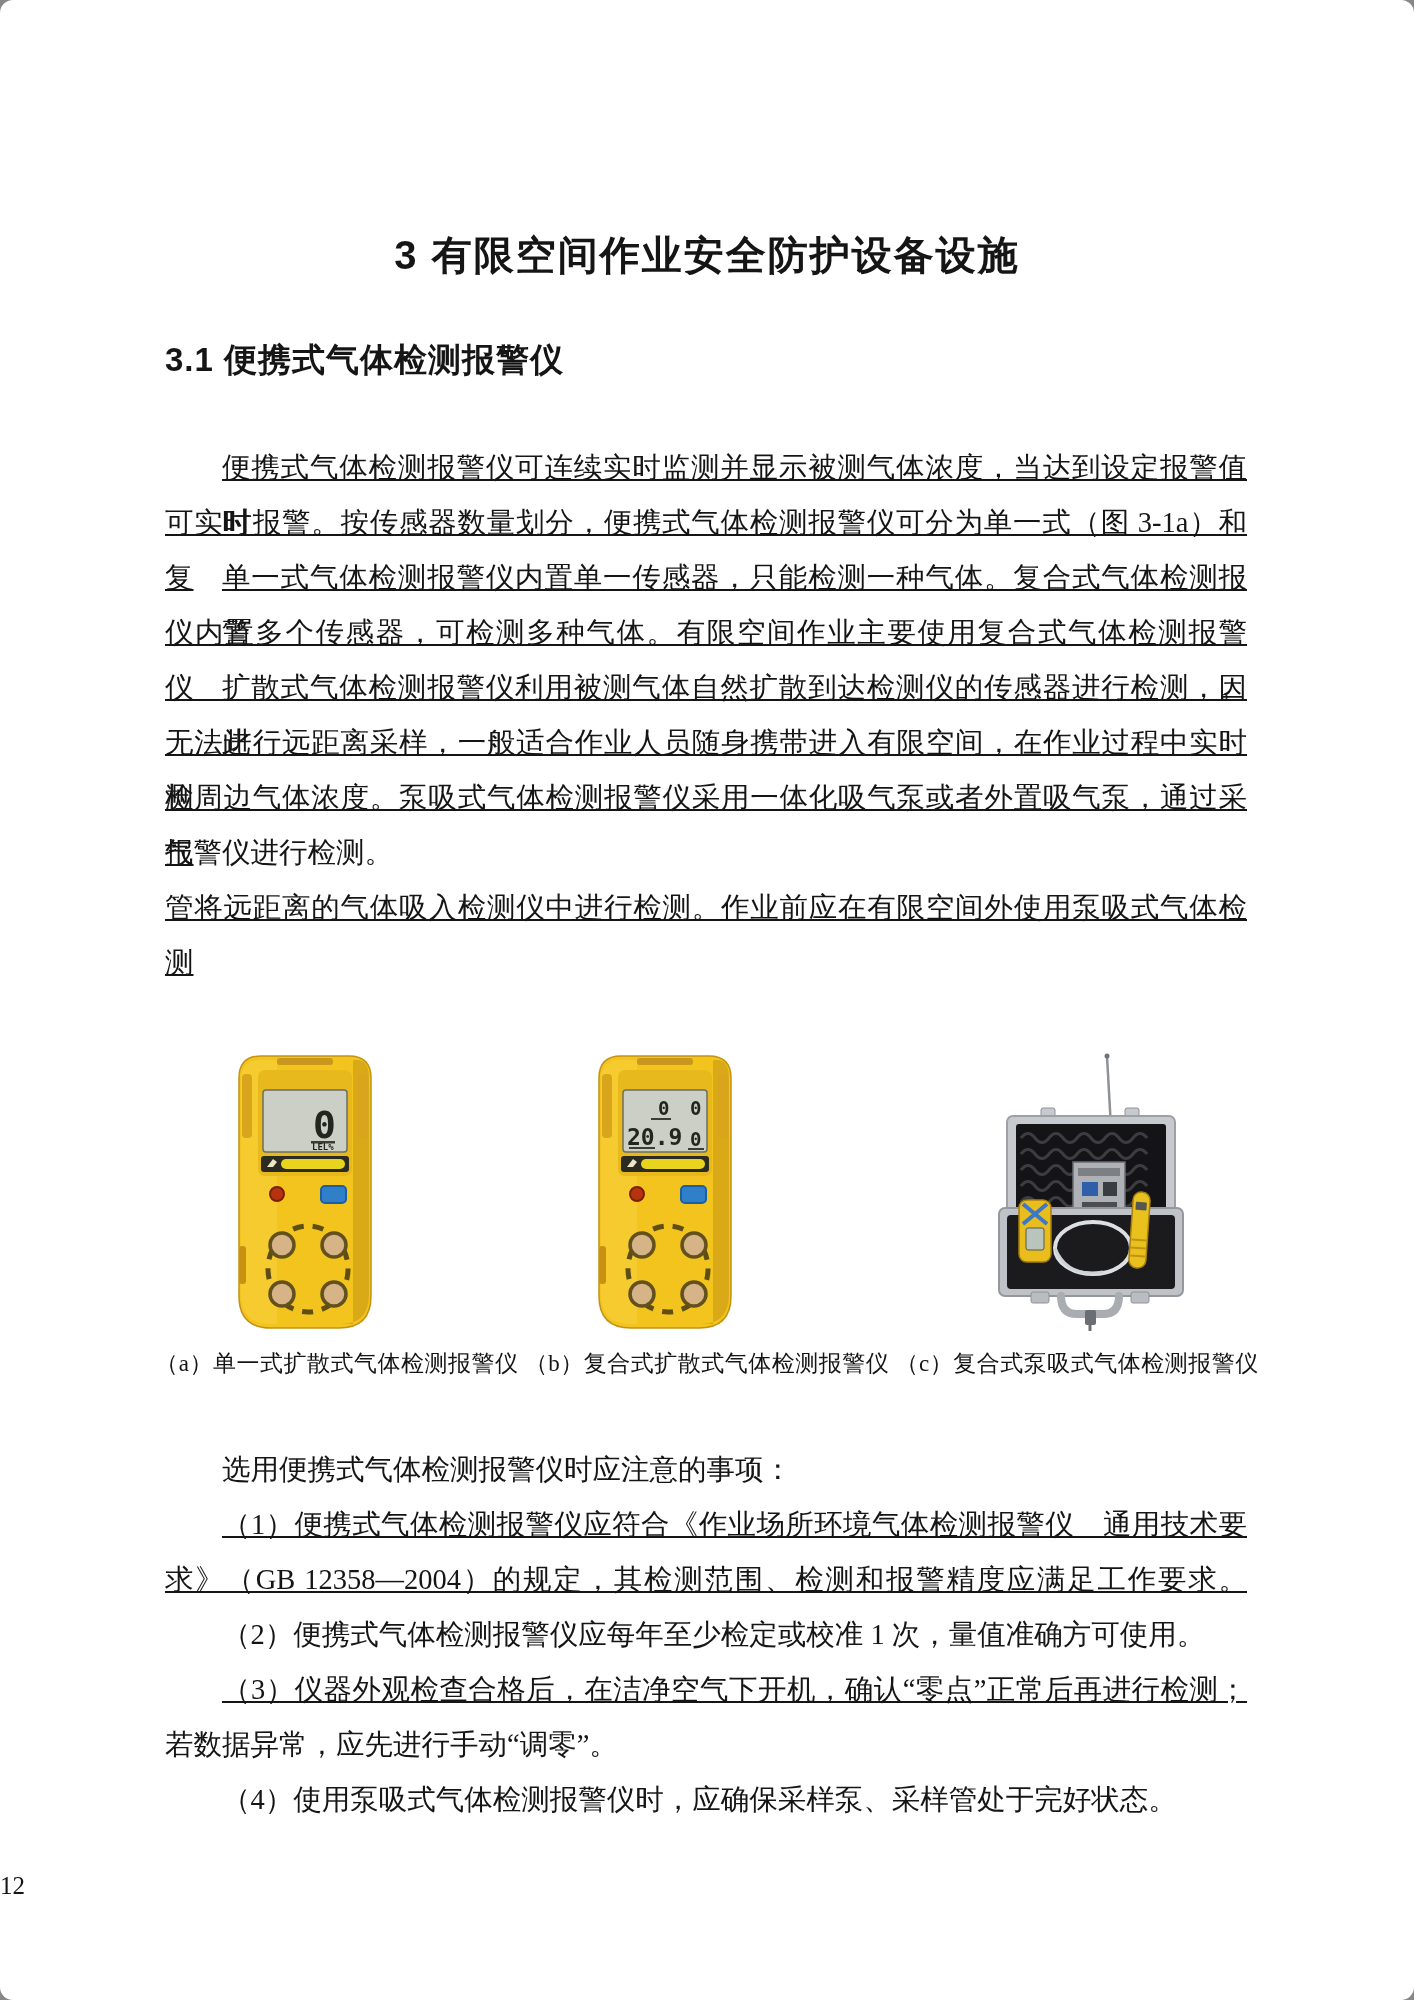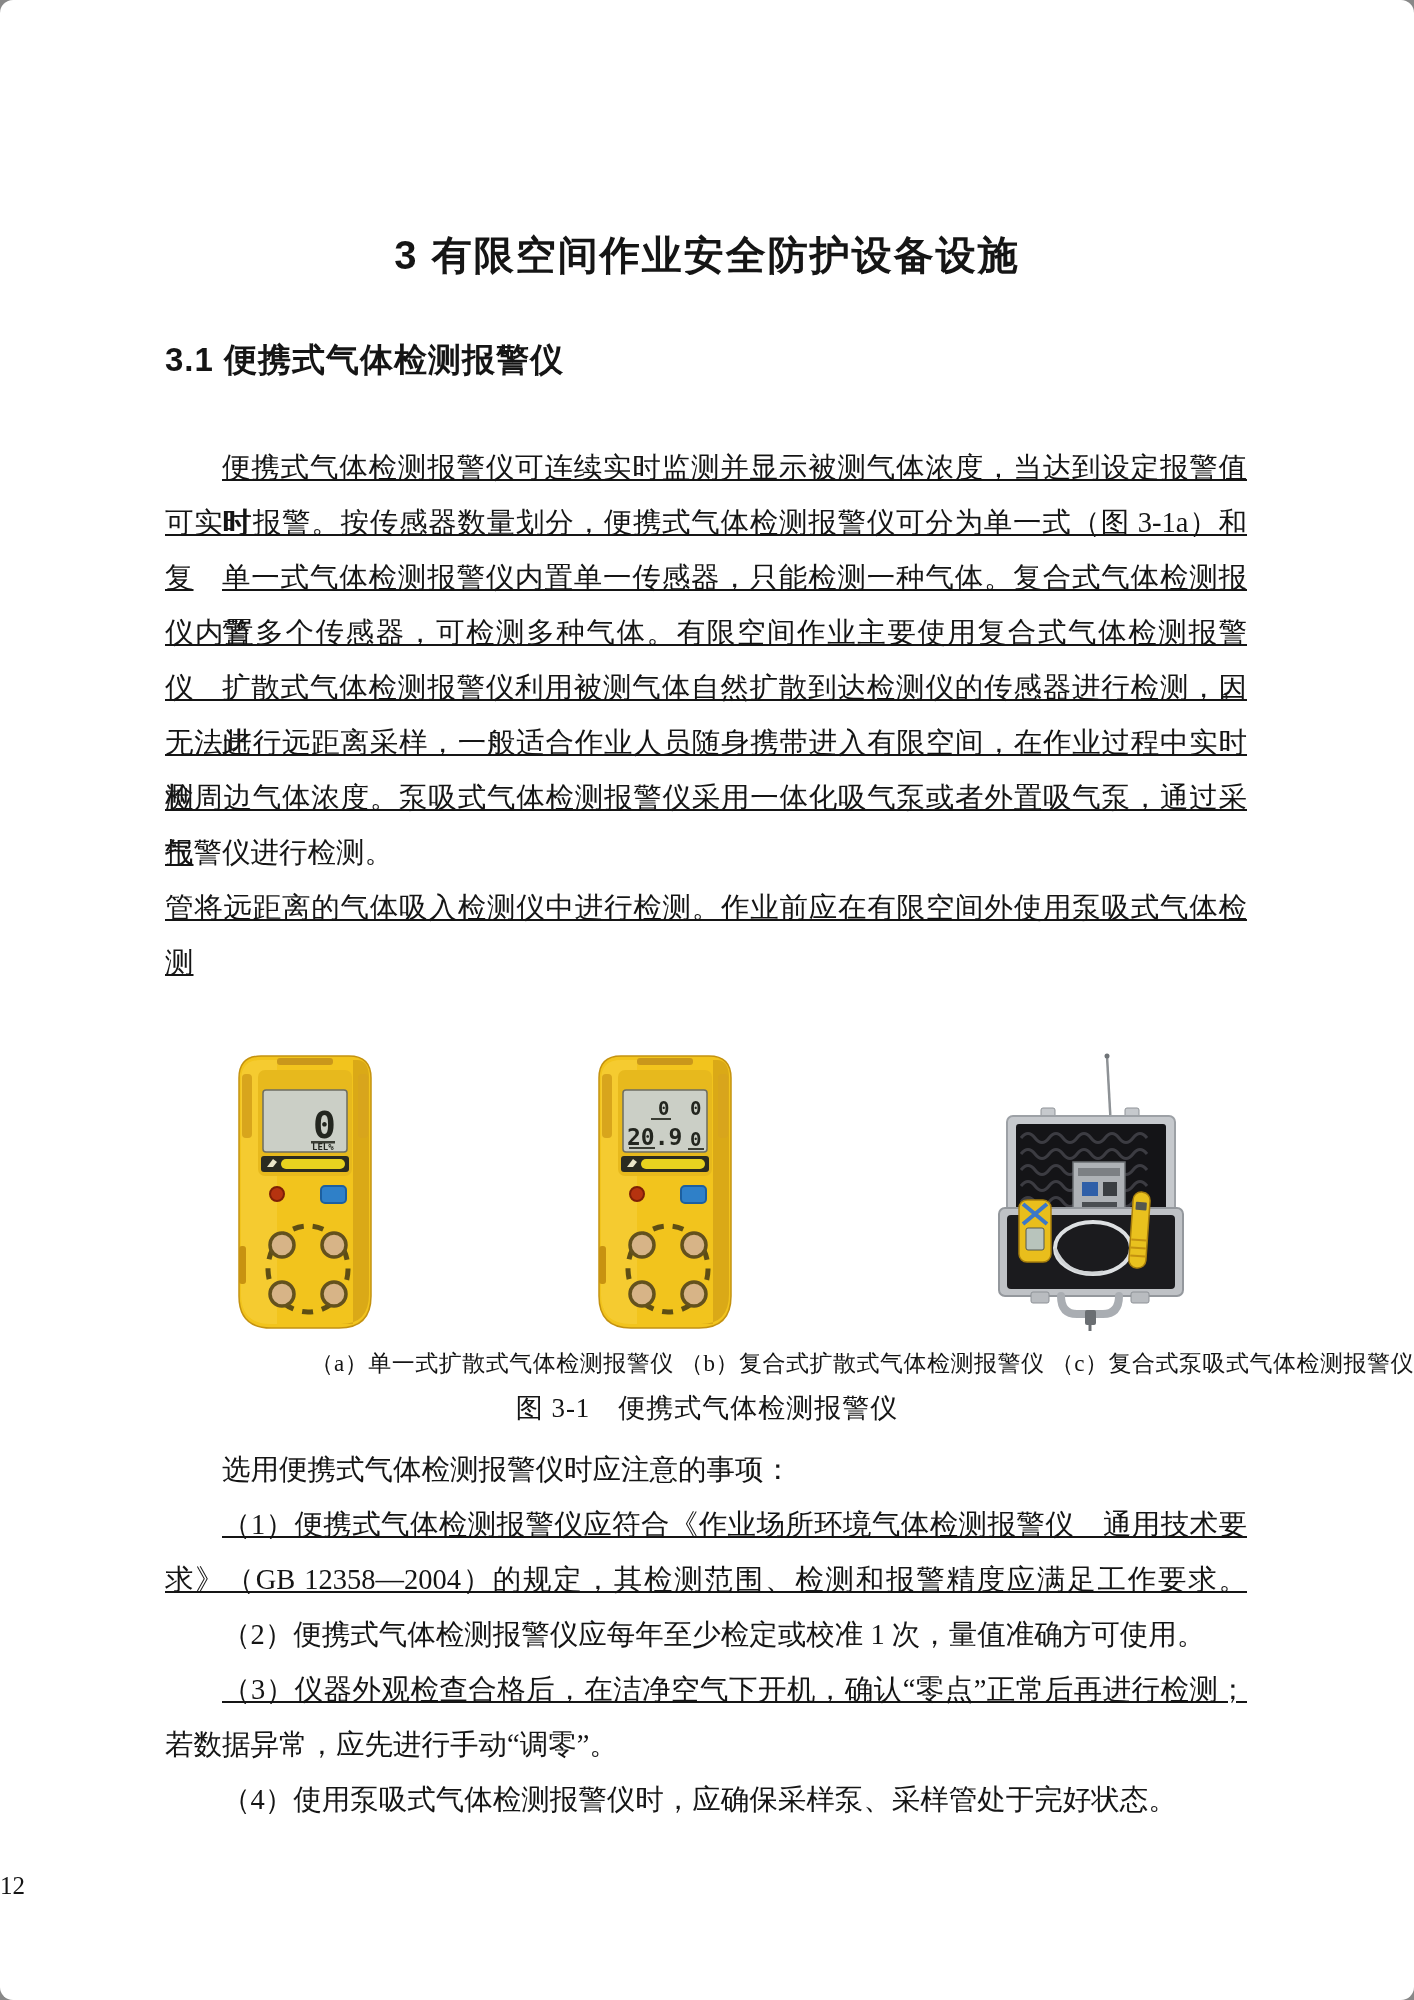--- a/index.html
+++ b/index.html
@@ -36,21 +36,21 @@
   .line.j{white-space:normal;text-decoration:underline;}
   .line.ind{padding-left:57px;}
   .line.short{text-align-last:left;white-space:nowrap;}
   .figure-row{position:absolute;top:1040px;left:0;width:1414px;height:300px;}
   .fig{position:absolute;top:8px;}
   .fig-a{left:225px;}
   .fig-b{left:585px;}
   .fig-c{left:985px;top:10px;}
   .caption-sub{
     position:absolute;top:1345px;left:0;width:1414px;height:38px;line-height:38px;
-    text-align:right;font-size:23px;letter-spacing:0.5px;
+    text-align:center;font-size:23px;letter-spacing:0.5px;
   }
   .caption-title{
     position:absolute;top:1388px;left:0;width:1414px;height:40px;line-height:40px;
     text-align:center;font-size:27px;letter-spacing:1px;
   }
   .page-number{
     position:absolute;top:1872px;left:0;width:1402px;
     text-align:left;font-size:25px;
   }
   svg text{font-family:"DejaVu Sans Mono","Liberation Mono",monospace;fill:#23261f;}
@@ -168,21 +168,20 @@
       </g>
       <rect x="46" y="242" width="18" height="11" rx="2" fill="#B9BCC0" stroke="#8F9398"></rect>
       <rect x="146" y="242" width="18" height="11" rx="2" fill="#B9BCC0" stroke="#8F9398"></rect>
       <path d="M76,246 q0,18 16,18 l26,0 q16,0 16,-18" fill="none" stroke="#A9ADB2" stroke-width="8" stroke-linecap="round"></path>
       <rect x="100" y="260" width="11" height="15" rx="2" fill="#6A6E72"></rect>
       <line x1="105" y1="275" x2="105" y2="281" stroke="#6A6E72" stroke-width="3"></line>
     </svg>
   </div>
 
   <div class="caption-sub">（a）单一式扩散式气体检测报警仪 （b）复合式扩散式气体检测报警仪 （c）复合式泵吸式气体检测报警仪</div>
-  <div class="caption-title">图 3-1　便携式气体检测报警仪</div>
 
   <div class="bodyblock block-b">
     <div class="line short ind">选用便携式气体检测报警仪时应注意的事项：</div>
     <div class="line j ind">（1）便携式气体检测报警仪应符合《作业场所环境气体检测报警仪　通用技术要</div>
     <div class="line j">求》（GB 12358—2004）的规定，其检测范围、检测和报警精度应满足工作要求。</div>
     <div class="line short ind">（2）便携式气体检测报警仪应每年至少检定或校准 1 次，量值准确方可使用。</div>
     <div class="line j ind">（3）仪器外观检查合格后，在洁净空气下开机，确认“零点”正常后再进行检测；</div>
     <div class="line short">若数据异常，应先进行手动“调零”。</div>
     <div class="line short ind">（4）使用泵吸式气体检测报警仪时，应确保采样泵、采样管处于完好状态。</div>
   </div>

